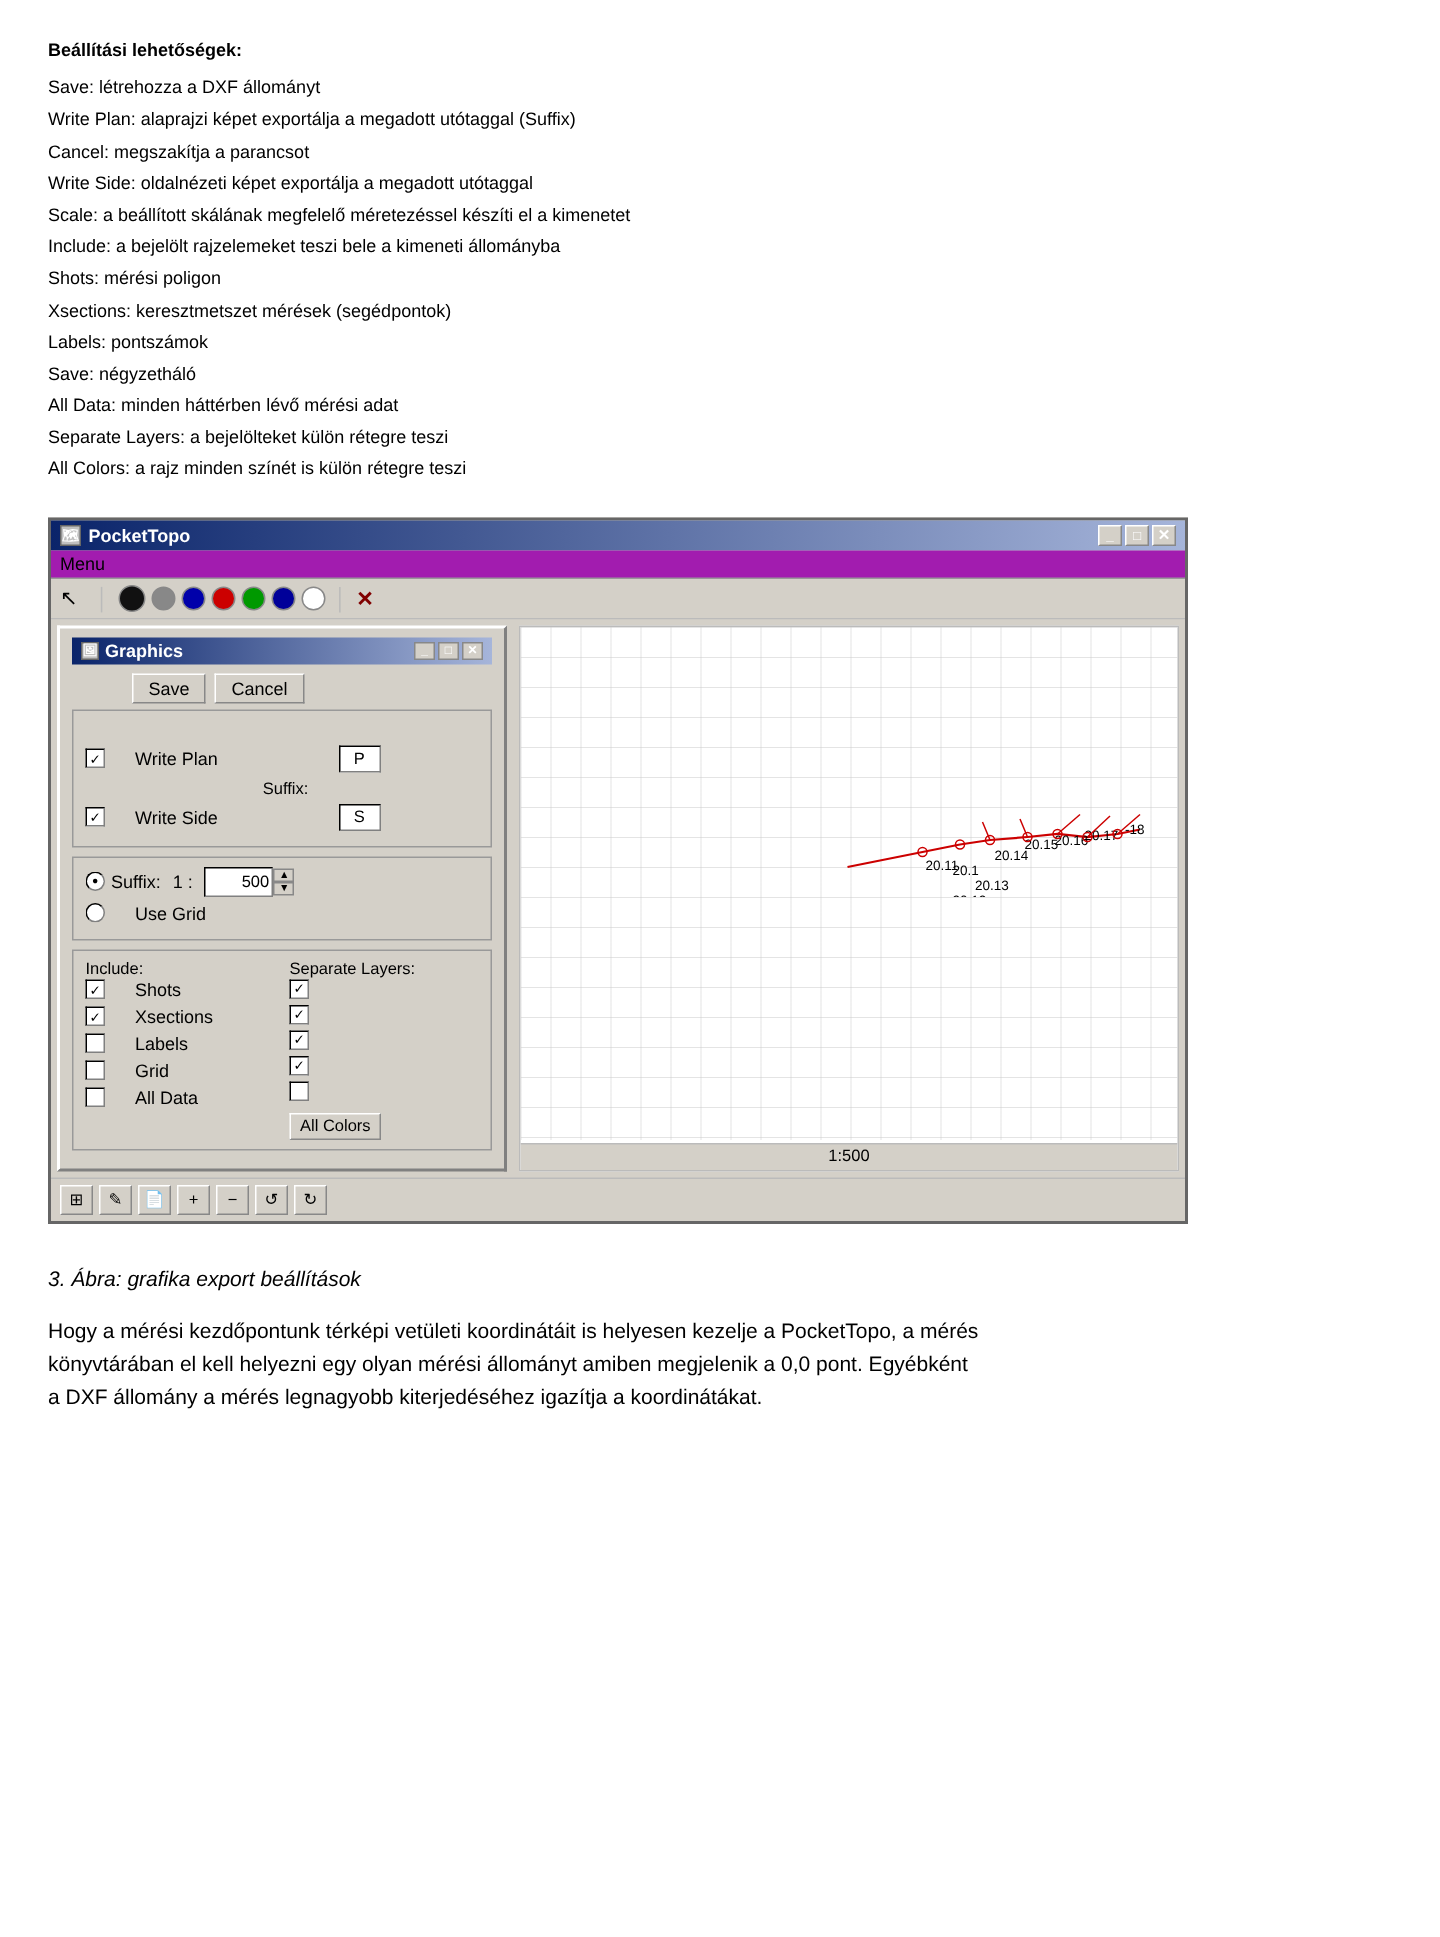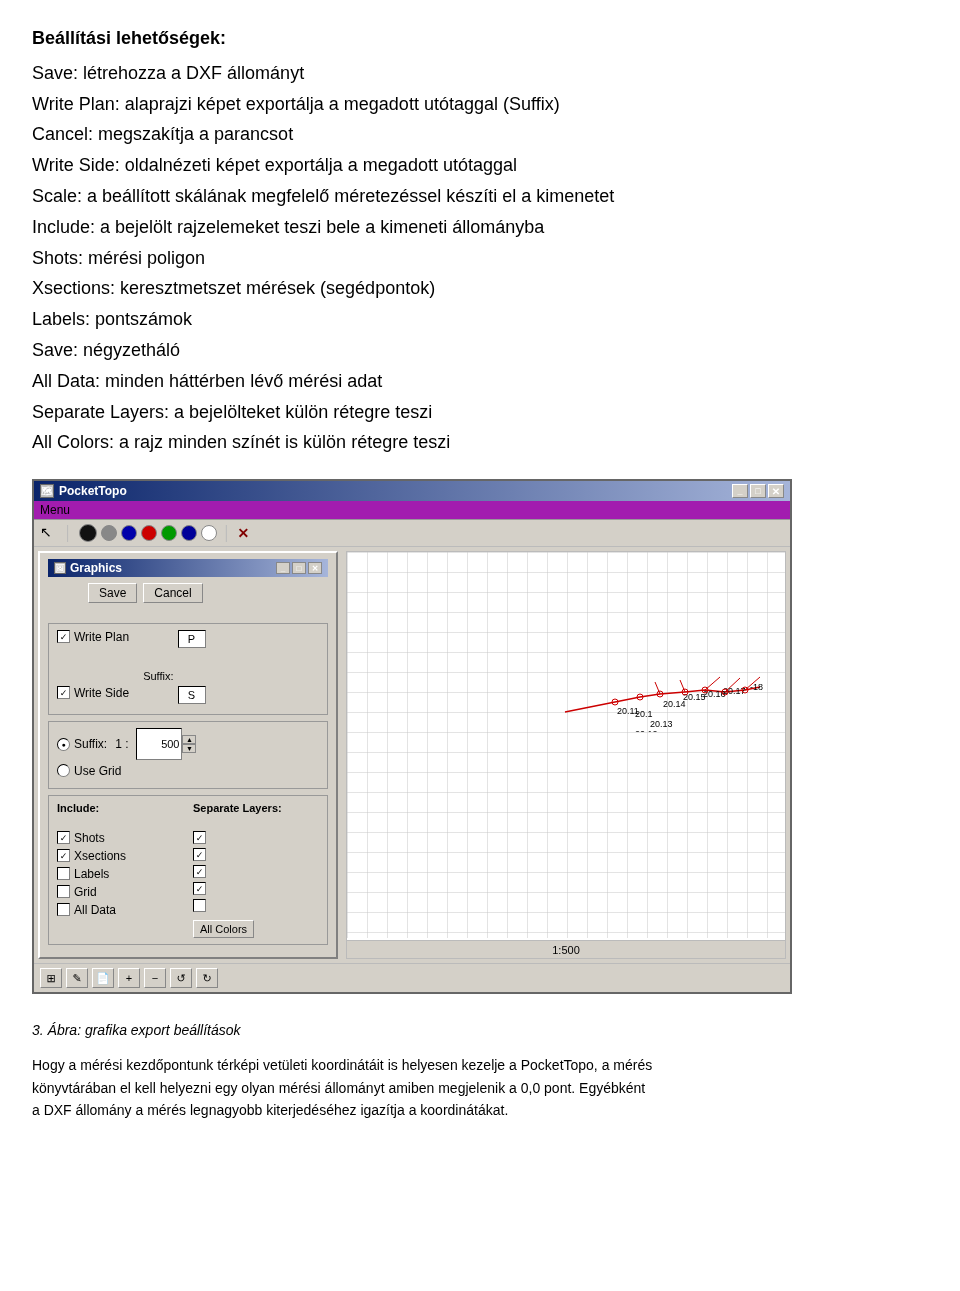--- a/index.html
+++ b/index.html
@@ -5,21 +5,21 @@
     * { box-sizing: border-box; margin: 0; padding: 0; }
     body {
       font-family: Arial, sans-serif;
       font-size: 14px;
       background: #fff;
       color: #000;
       padding: 24px 32px;
       max-width: 960px;
     }
     .main-text {
-      font-size: 18px;
+      font-size: 12px;
       line-height: 1.6;
     }
     .main-text p { margin-bottom: 2px; }
 
     
     .window-outer {
       border: 2px solid #666;
       background: #d4d0c8;
       margin: 20px 0;
       display: inline-block;
@@ -142,44 +142,44 @@
       width: 14px; height: 12px;
       background: #d4d0c8;
       border: 1px solid #888;
       font-size: 8px;
       display: flex; align-items: center; justify-content: center;
       cursor: pointer;
     }
     .dialog-buttons {
       display: flex;
       gap: 6px;
-      margin-bottom: 20px;
+      margin-bottom: 4px;
       padding-left: 40px;
     }
     .classic-btn {
       background: #d4d0c8;
       border: 1px solid #888;
       border-top-color: #fff;
       border-left-color: #fff;
       padding: 2px 10px;
       font-size: 12px;
       cursor: pointer;
     }
     .section-box {
       border: 1px solid #999;
       background: #d4d0c8;
       padding: 6px 8px;
       margin-bottom: 6px;
       font-size: 12px;
     }
     .section-row {
       display: flex;
-      align-items: flex-start;
+      align-items: center;
       margin-bottom: 4px;
-      gap: 4px;
+      gap: 20px;
     }
     .checkbox-classic {
       width: 13px; height: 13px;
       border: 1px solid #808080;
       border-top-color: #000;
       border-left-color: #000;
       background: #fff;
       display: flex; align-items: center; justify-content: center;
       font-size: 10px;
       cursor: pointer;
@@ -212,21 +212,21 @@
       align-items: center;
       gap: 4px;
       margin-bottom: 4px;
     }
     .scale-input-wrap {
       display: flex;
       align-items: center;
     }
     .scale-input {
       width: 46px;
-      height: 32px;
+      height: 20px;
       border: 1px solid #808080;
       border-top-color: #000;
       border-left-color: #000;
       background: #fff;
       font-size: 11px;
       text-align: right;
       padding-right: 2px;
     }
     .spin-btns {
       display: flex;
@@ -242,22 +242,22 @@
     }
     .two-cols {
       display: flex;
       gap: 10px;
     }
     .col-section {
       flex: 1;
     }
     .col-title {
       font-size: 11px;
-      font-weight: bold;
-      margin-bottom: 17px;
+      font-weight: normal;
+      margin-bottom: 1px;
     }
     .all-colors-btn {
       background: #d4d0c8;
       border: 1px solid #888;
       border-top-color: #fff;
       border-left-color: #fff;
       padding: 2px 6px;
       font-size: 11px;
       cursor: pointer;
       margin-top: 4px;

